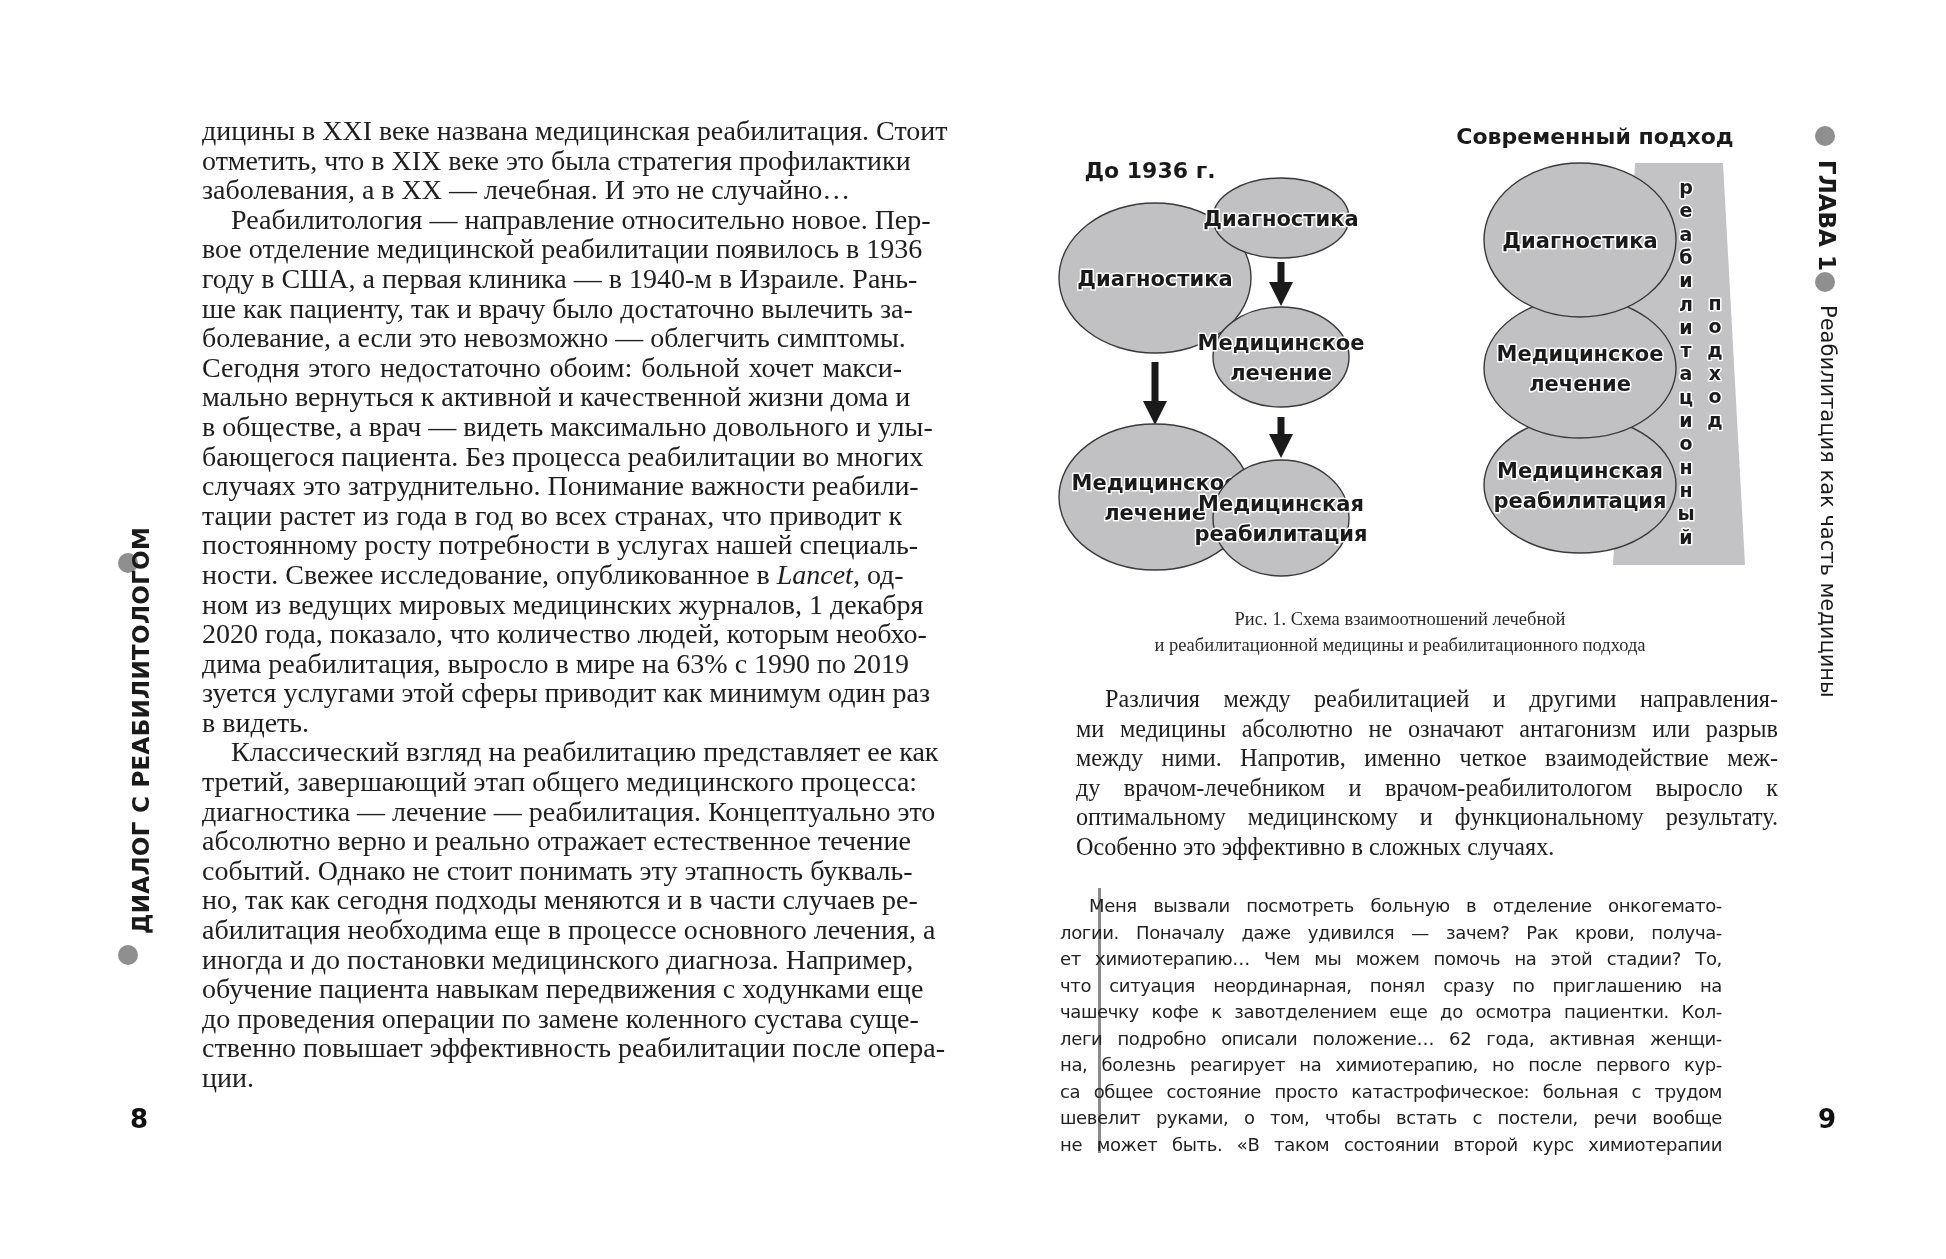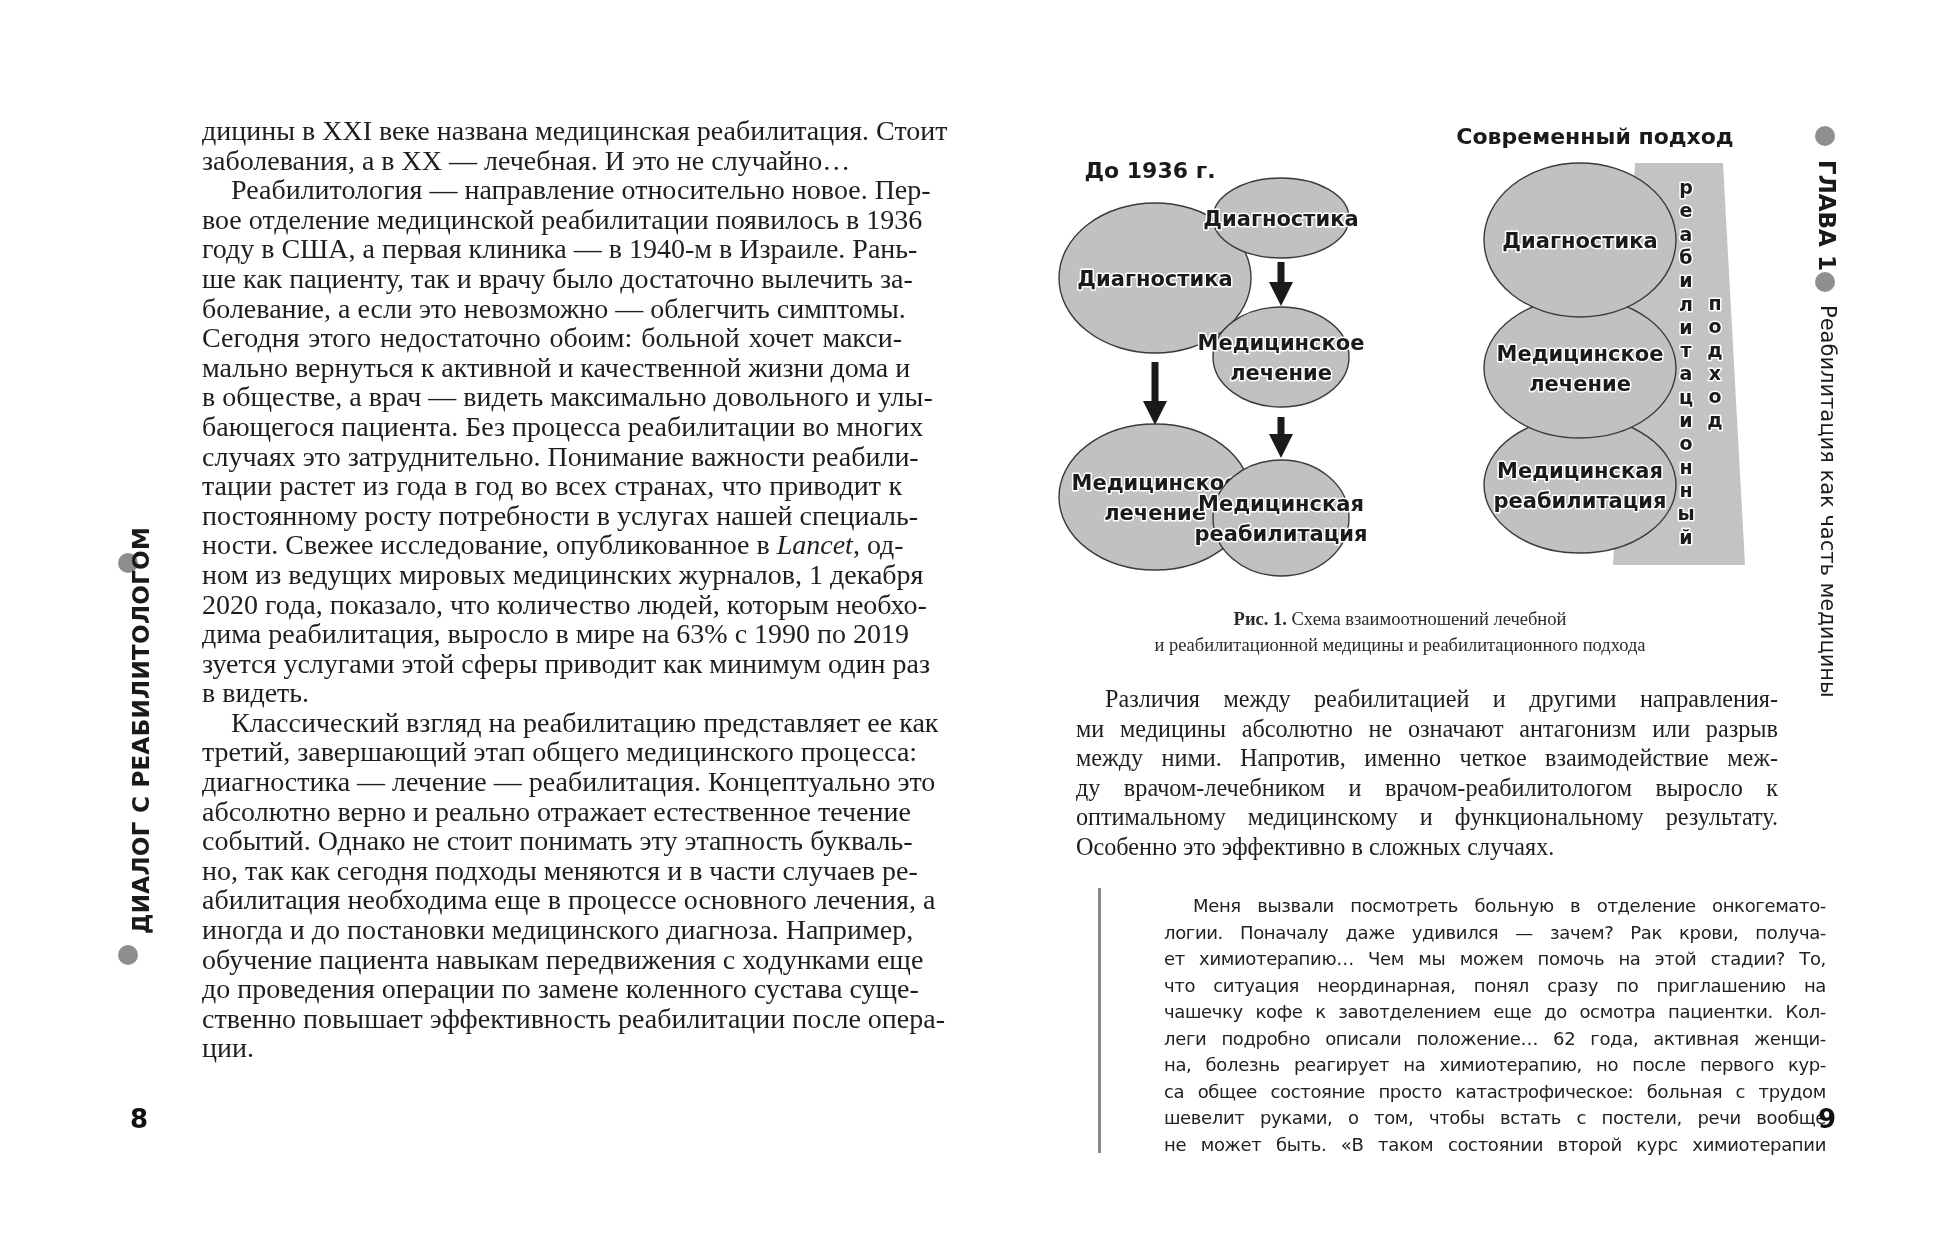--- a/index.html
+++ b/index.html
@@ -47,41 +47,42 @@
   
   .fig { position: absolute; left: 1040px; top: 110px; width: 760px; height: 480px; }
   .fig svg { position: absolute; left: 0; top: 0; }
   .fig-text { font-family: "DejaVu Sans", "Liberation Sans", sans-serif; font-weight: bold; fill: #1a1a1a; }
   .halo { paint-order: stroke; stroke: #ffffff; stroke-width: 3px; stroke-linejoin: round; }
 
   .caption {
     position: absolute; left: 1080px; top: 606px; width: 640px; text-align: center;
     font-family: "Liberation Serif", "DejaVu Serif", serif; font-size: 18.5px; line-height: 26px; color: #2a2a2a;
   }
-  .caption b { font-weight: bold; }
+  .caption b { font-weight: normal; }
 
   .right-text {
     position: absolute; left: 1076px; top: 684px; width: 702px;
     font-family: "Liberation Serif", "DejaVu Serif", serif; font-size: 24.2px; line-height: 29.6px;
   }
   .quote {
     position: absolute; left: 1098px; top: 888px; width: 680px; height: 265px;
     border-left: 3px solid #8a8a8a;
   }
   .quote-text {
-    position: absolute; left: 1164px; top: 893px; width: 662px;
+    position: absolute; left: 1060px; top: 893px; width: 662px;
     font-family: "DejaVu Sans", "Liberation Sans", sans-serif; font-size: 18px; line-height: 26.5px; color: #222;
   }
   .quote-text .line { letter-spacing: -0.35px; }
 </style>
 </head>
 <body>
 
 <div class="left-text serif" id="left-text">
     <span class="line">дицины в XXI веке названа медицинская реабилитация. Стоит</span>
+    <span class="line">отметить, что в XIX веке это была стратегия профилактики</span>
     <span class="line last">заболевания, а в XX — лечебная. И это не случайно…</span>
     <span class="line ind">Реабилитология — направление относительно новое. Пер-</span>
     <span class="line">вое отделение медицинской реабилитации появилось в 1936</span>
     <span class="line">году в США, а первая клиника — в 1940-м в Израиле. Рань-</span>
     <span class="line">ше как пациенту, так и врачу было достаточно вылечить за-</span>
     <span class="line">болевание, а если это невозможно — облегчить симптомы.</span>
     <span class="line">Сегодня этого недостаточно обоим: больной хочет макси-</span>
     <span class="line">мально вернуться к активной и качественной жизни дома и</span>
     <span class="line">в обществе, а врач — видеть максимально довольного и улы-</span>
     <span class="line">бающегося пациента. Без процесса реабилитации во многих</span>

